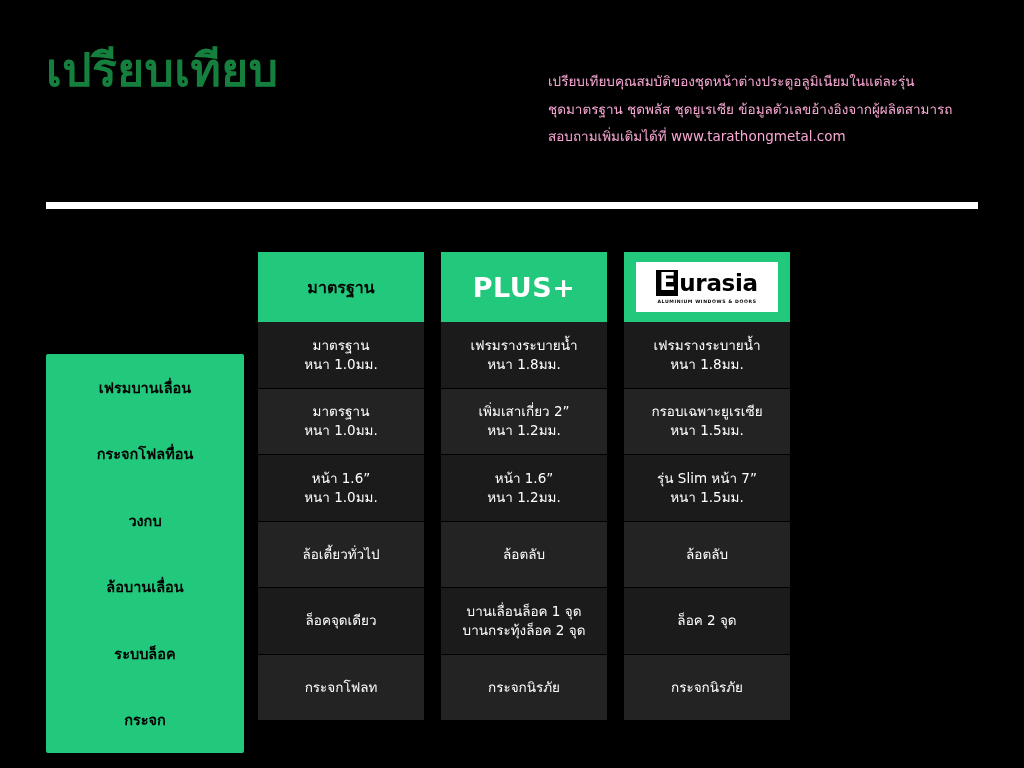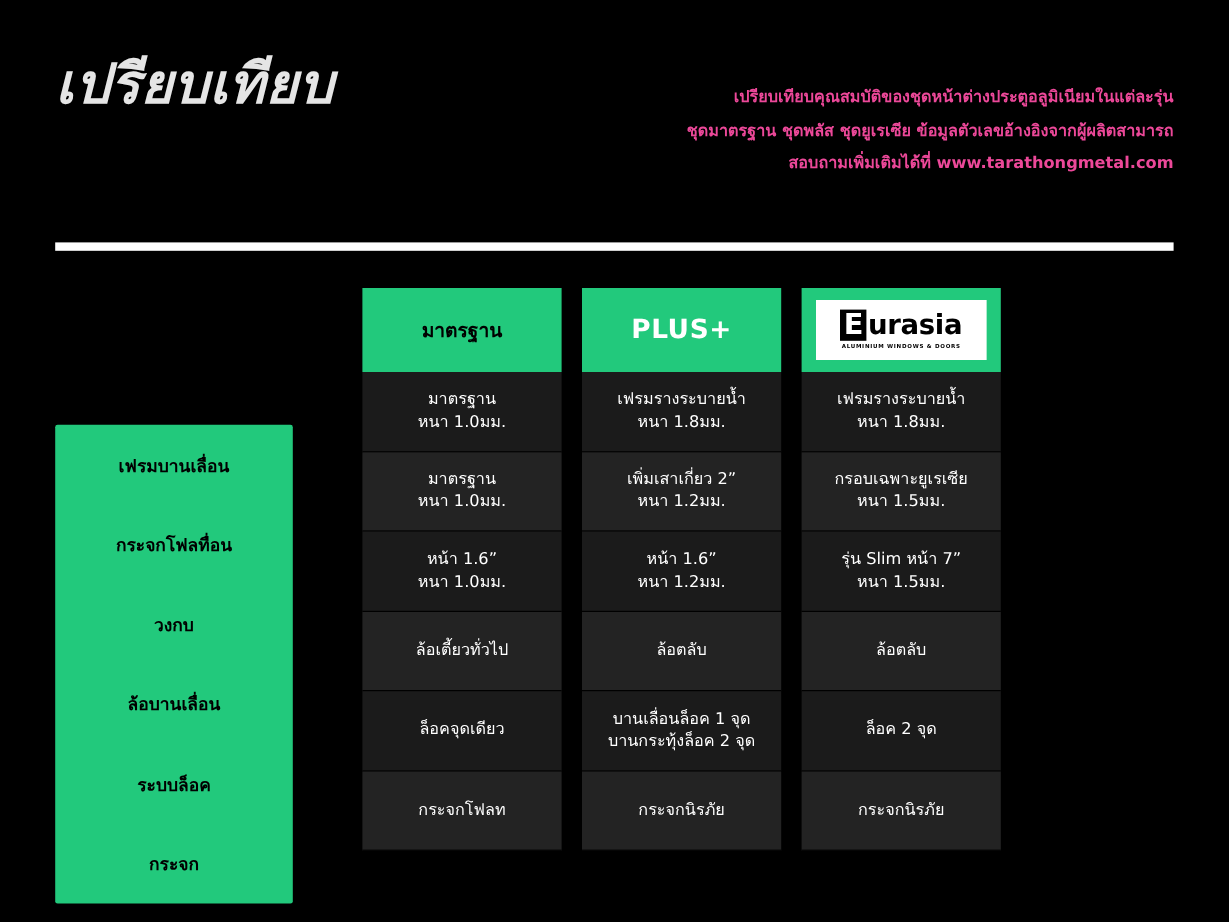--- a/index.html
+++ b/index.html
@@ -29,40 +29,38 @@
     left: 46px;
     top: 40px;
     right: 46px;
     height: 140px;
   }
   .title {
     position: absolute;
     left: 0;
     top: 0;
     width: 520px;
-    color: #e5e5e5;
+    color: #15803d;
     font-size: 46px;
     font-weight: bold;
     line-height: 1.32;
     letter-spacing: 0.5px;
-    font-style: italic;
   }
   .title-line {
     display: block;
   }
   .subtitle {
     position: absolute;
     right: 0;
     top: 28px;
     width: 430px;
-    text-align: right;
     font-size: 13.5px;
     line-height: 2.05;
-    color: #ec4899;
-    font-weight: bold;
+    color: #f9a8d4;
+    font-weight: normal;
   }
   .subtitle span {
     display: block;
   }
   .rule {
     position: absolute;
     left: 46px;
     top: 202px;
     width: 932px;
     height: 7px;
@@ -92,39 +90,38 @@
     align-items: center;
     justify-content: center;
     color: #000000;
     font-size: 14.5px;
     font-weight: bold;
     text-align: center;
   }
 
   .col {
     position: absolute;
-    top: 4px;
+    top: 16px;
     width: 166px;
-    margin-left: 44px;
   }
   .col.c0 { left: 212px; }
   .col.c1 { left: 395px; }
   .col.c2 { left: 578px; }
 
   .col-head {
     height: 70px;
     display: flex;
     align-items: center;
     justify-content: center;
     text-align: center;
     font-weight: bold;
     color: #ffffff;
   }
   .col-head.green { background: #22c97c; color: #000000; font-size: 16px; }
-  .col-head.green.plus { color: #ffffff; font-size: 22px; letter-spacing: 0.5px; }
+  .col-head.green.plus { color: #ffffff; font-size: 27px; letter-spacing: 0.5px; }
   .col-head.dark { background: #22c97c; }
 
   .logo-box {
     background: #ffffff;
     width: 140px;
     height: 48px;
     display: flex;
     flex-direction: column;
     align-items: center;
     justify-content: center;

